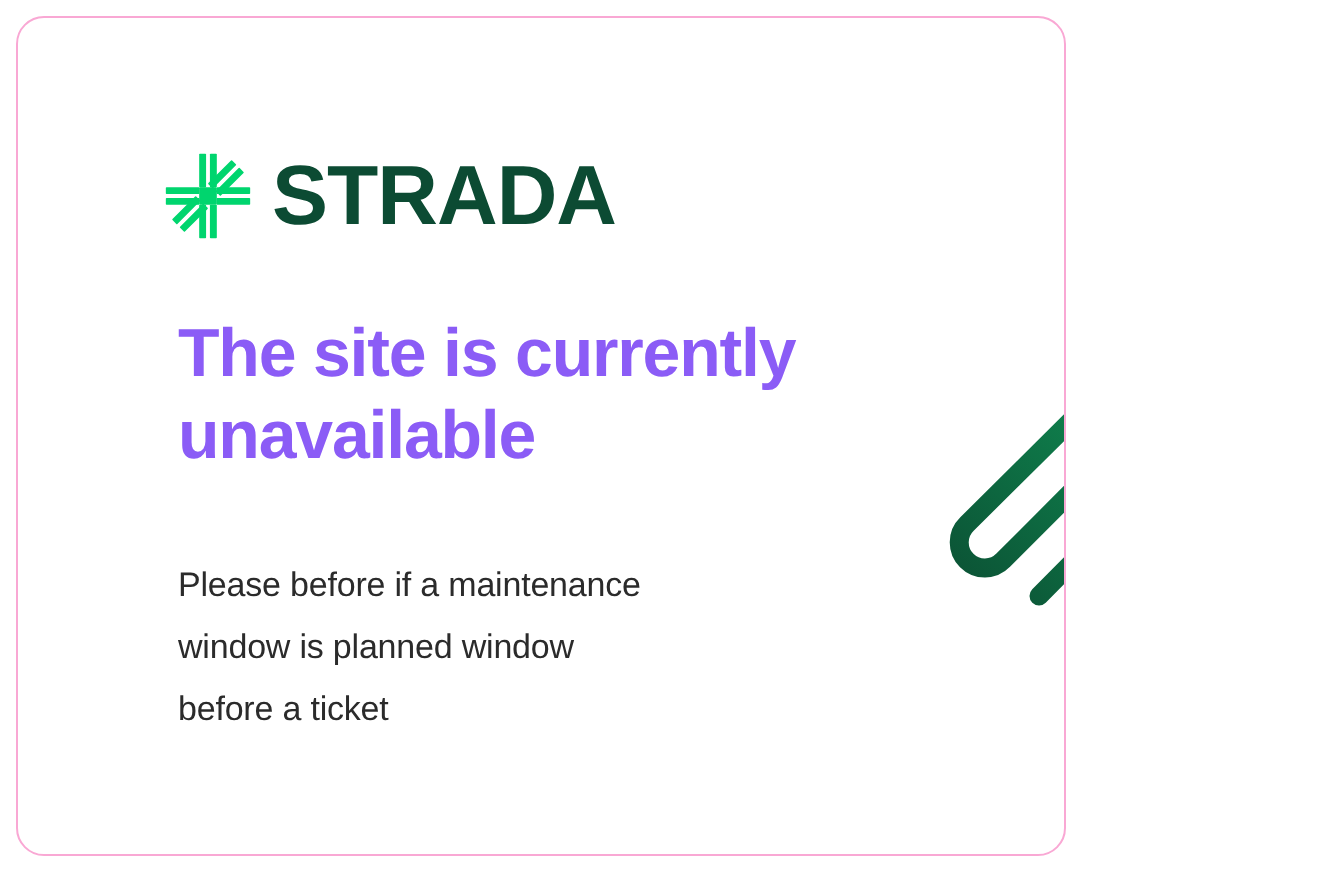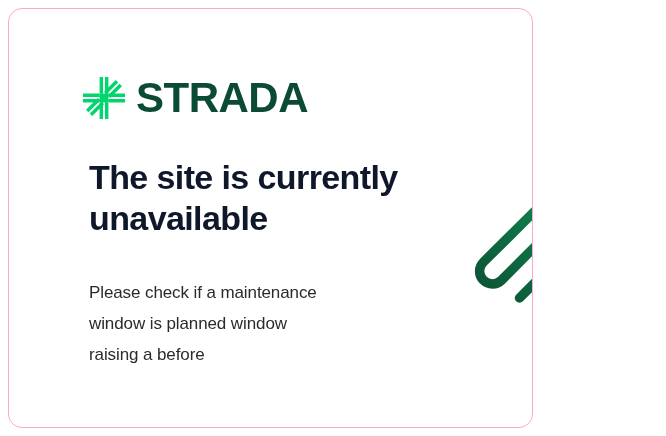--- a/index.html
+++ b/index.html
@@ -66,21 +66,21 @@
     position: absolute;
     left: 80px;
     top: 148px;
     width: 360px;
     margin: 0;
     font-family: "Liberation Sans", sans-serif;
     font-size: 34px;
     font-weight: bold;
     line-height: 1.20;
     letter-spacing: -0.6px;
-    color: #0f172a;
+    color: #8b5cf6;
   }
 
   
   .body-copy {
     position: absolute;
     left: 80px;
     top: 268px;
     width: 320px;
   }
   .body-line {
@@ -140,23 +140,23 @@
             <rect x="19.4" y="19.4" width="9.2" height="9.2" rx="0.6"></rect>
           </g>
         </svg>
       </span>
       <span class="brand-word">STRADA</span>
     </div>
 
     <h1 class="headline">The site is currently unavailable</h1>
 
     <div class="body-copy">
-      <div class="body-line">Please check if a maintenance</div>
+      <div class="body-line">Please before if a maintenance</div>
       <div class="body-line">window is planned window</div>
-      <div class="body-line">raising a before</div>
+      <div class="body-line">before a ticket</div>
     </div>
 
     <div class="wrench">
       <svg viewBox="0 0 152 152" xmlns="http://www.w3.org/2000/svg" aria-hidden="true">
         <defs>
           <linearGradient id="wrenchGrad" x1="0" y1="1" x2="1" y2="0">
             <stop offset="0%" stop-color="#0b5134"></stop>
             <stop offset="55%" stop-color="#0f7d4b"></stop>
             <stop offset="100%" stop-color="#14a263"></stop>
           </linearGradient>

